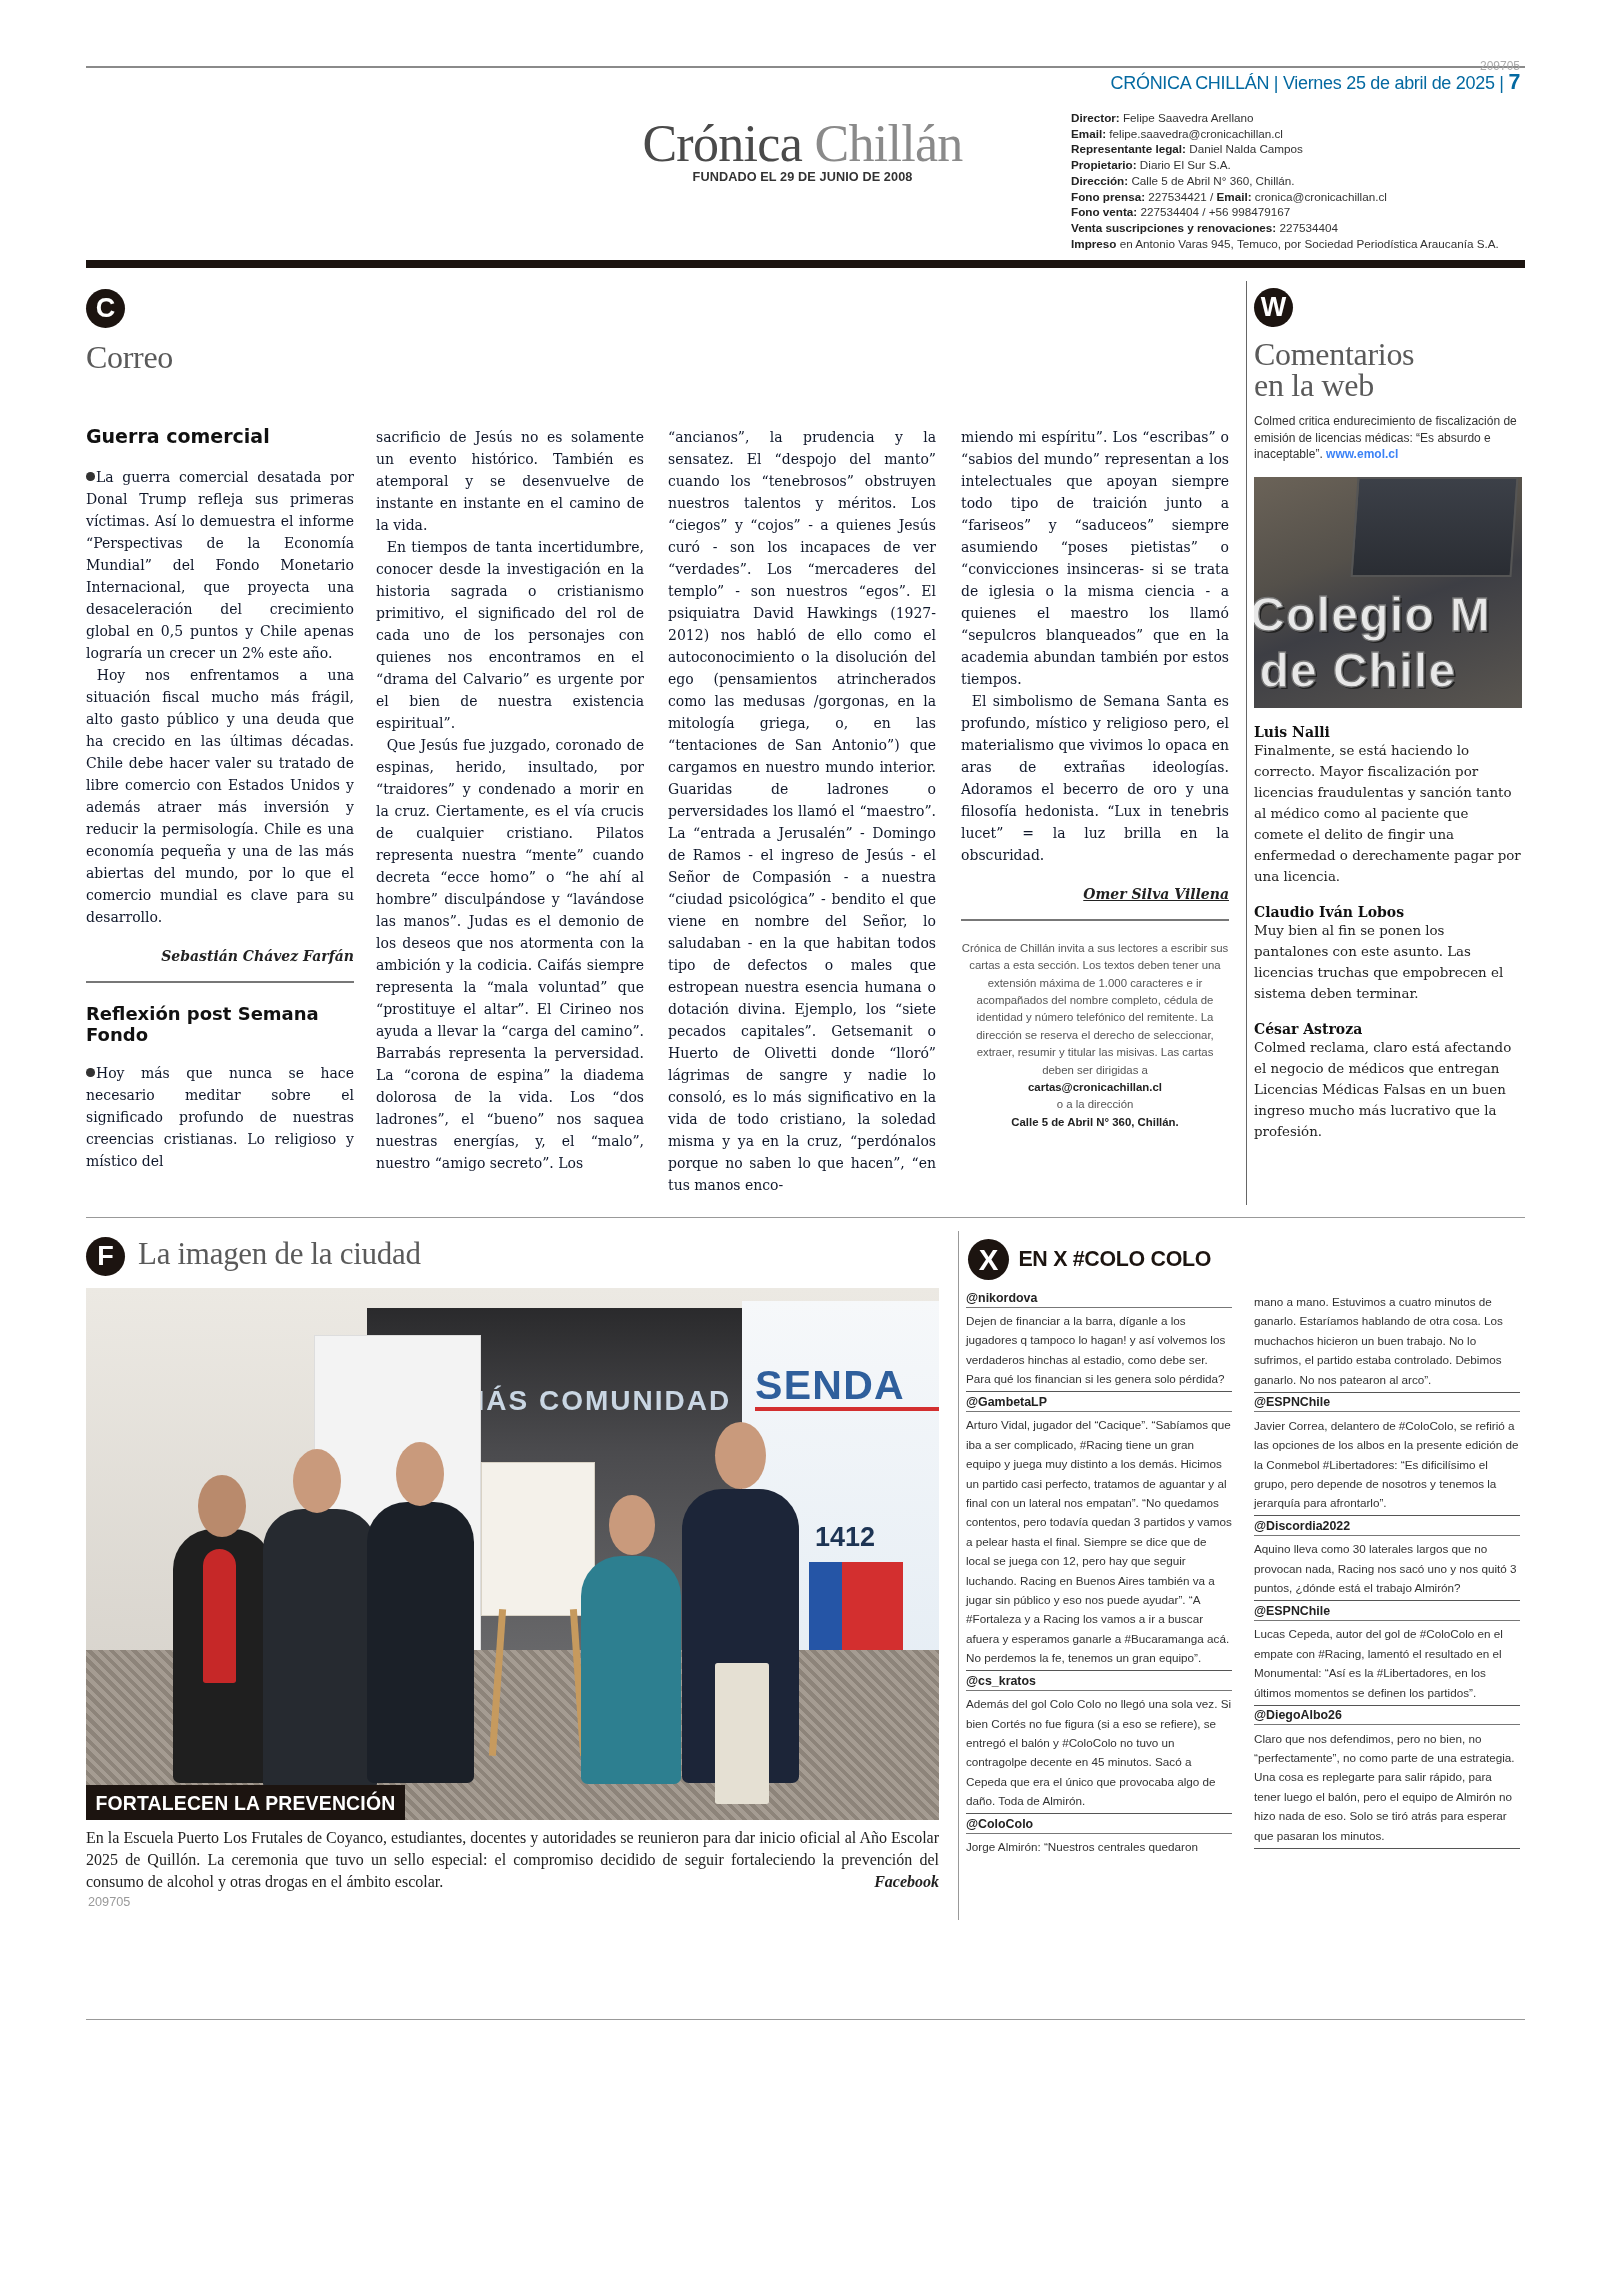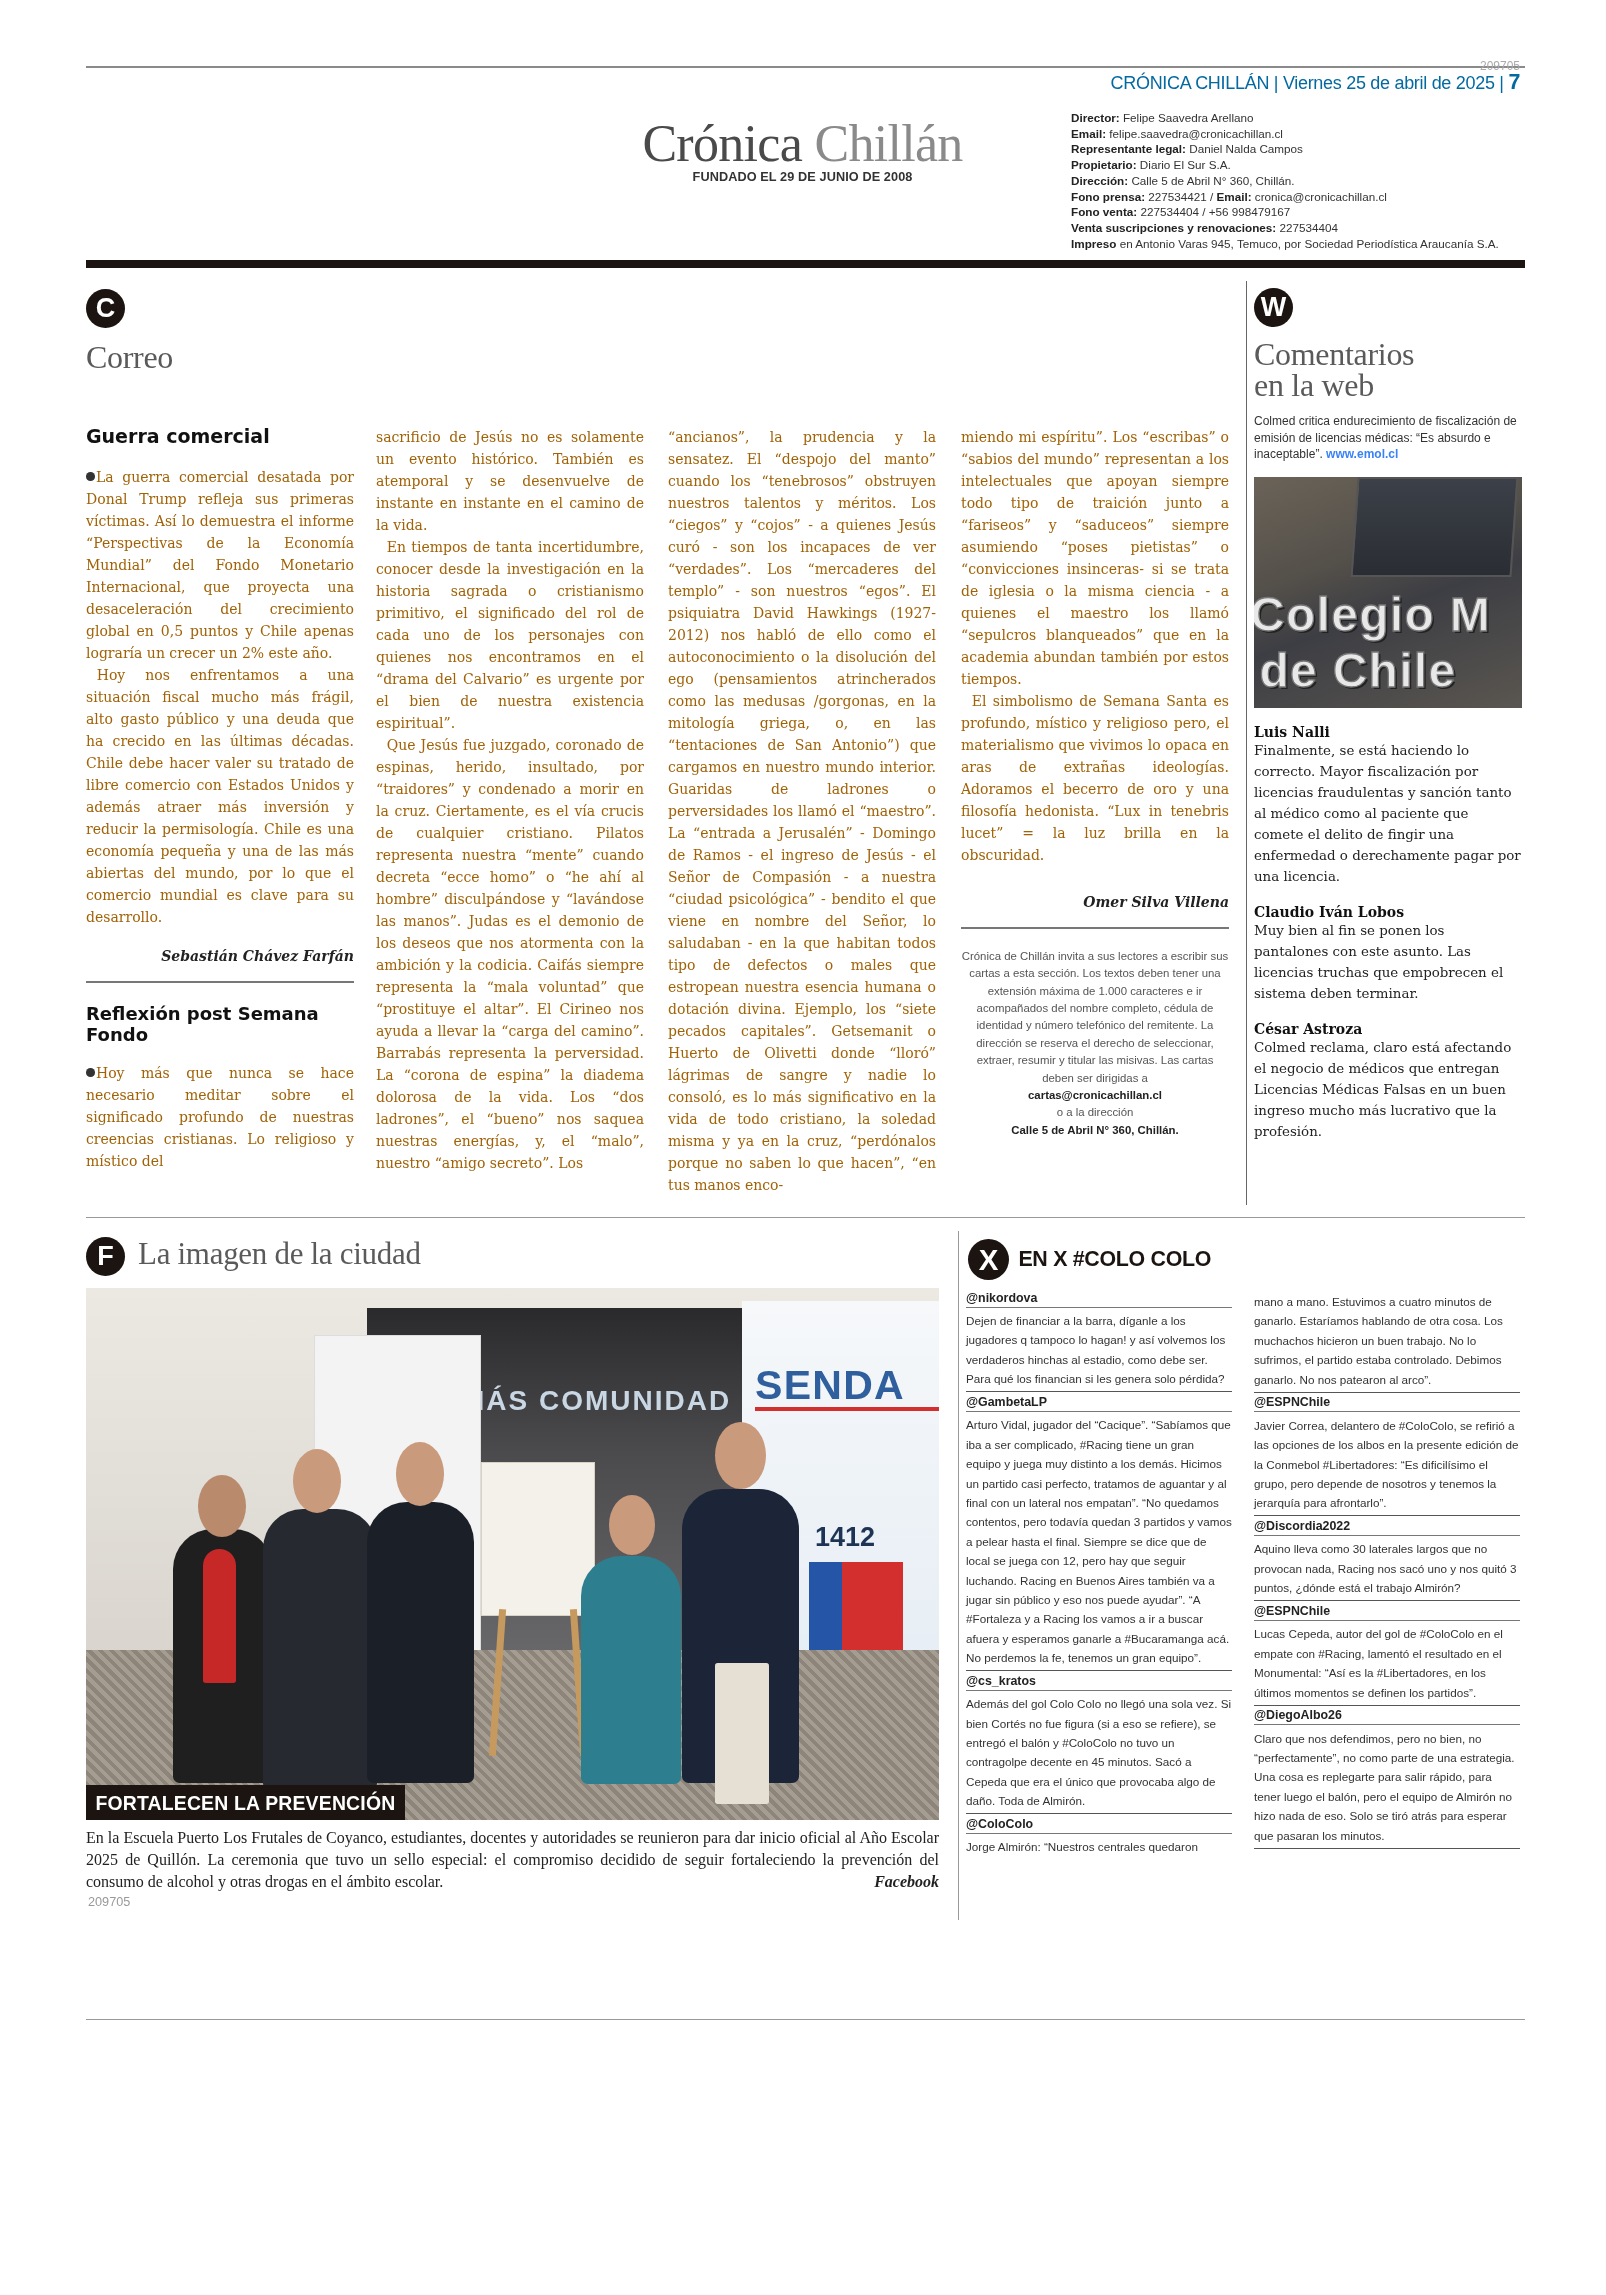--- a/index.html
+++ b/index.html
@@ -19,21 +19,21 @@
   .masthead .sub { font-family: "Liberation Sans", sans-serif; font-weight: 700; font-size: 12.7px; color: #333; margin-top: -2.7px; letter-spacing: 0.1px; }
 
   .imprint { left: 1071px; top: 110px; width: 455px; font-family: "Liberation Sans", sans-serif; font-size: 11.7px; line-height: 15.7px; color: #333; }
   .imprint b { font-weight: 700; color: #222; }
 
   .rule-thick { left: 86px; top: 260px; width: 1439px; height: 8px; background: #1c1410; }
 
   .badge { width: 39px; height: 39px; border-radius: 50%; background: #1c1410; color: #fff; font-family: "Liberation Sans", sans-serif; font-weight: 700; font-size: 27px; display: flex; align-items: center; justify-content: center; }
   .sec-title { font-family: "Liberation Serif", serif; font-size: 32px; color: #5a5a5a; letter-spacing: -0.3px; line-height: 32px; }
 
-  .col-text { font-family: "DejaVu Serif", serif; font-size: 14px; line-height: 22px; text-align: justify; color: #a16207; hyphens: manual; }
+  .col-text { font-family: "DejaVu Serif", serif; font-size: 14px; line-height: 22px; text-align: justify; color: #0f172a; hyphens: manual; }
   .col-text p { text-indent: 10.7px; }
   .col-text p.first { text-indent: 0; }
   .bullet { display: inline-block; width: 8.7px; height: 8.7px; border-radius: 50%; background: #333; margin-right: 1.3px; vertical-align: 1.3px; }
   .head-sans { font-family: "DejaVu Sans", sans-serif; font-weight: 700; font-size: 18px; color: #111; line-height: 21px; }
   .signature { font-family: "DejaVu Serif", serif; font-style: italic; font-weight: 700; font-size: 14px; text-align: right; color: #222; }
   .hr { height: 1.3px; background: #777; }
 
   .notice { font-family: "Liberation Sans", sans-serif; font-size: 11.4px; line-height: 17.4px; color: #555; }
   .notice b { color: #222; font-weight: 700; }
 
@@ -135,21 +135,21 @@
 
 <div class="abs col-text" style="left:668px; top:426px; width:268px;">
   <p class="first">“ancianos”, la prudencia y la sensatez. El “despojo del manto” cuando los “tenebrosos” obstruyen nuestros talentos y méritos. Los “ciegos” y “cojos” - a quienes Jesús curó - son los incapaces de ver “verdades”. Los “mercaderes del templo” - son nuestros “egos”. El psiquiatra David Hawkings (1927-2012) nos habló de ello como el autoconocimiento o la disolución del ego (pensamientos atrincherados como las medusas /gorgonas, en la mitología griega, o, en las “tentaciones de San Antonio”) que cargamos en nuestro mundo interior. Guaridas de ladrones o perversidades los llamó el “maestro”. La “entrada a Jerusalén” - Domingo de Ramos - el ingreso de Jesús - el Señor de Compasión - a nuestra “ciudad psicológica” - bendito el que viene en nombre del Señor, lo saludaban - en la que habitan todos tipo de defectos o males que estropean nuestra esencia humana o dotación divina. Ejemplo, los “siete pecados capitales”. Getsemanit o Huerto de Olivetti donde “lloró” lágrimas de sangre y nadie lo consoló, es lo más significativo en la vida de todo cristiano, la soledad misma y ya en la cruz, “perdónalos porque no saben lo que hacen”, “en tus manos enco-</p>
 </div>
 
 <div class="abs" style="left:961px; top:426px; width:268px;">
   <div class="col-text">
     <p class="first">miendo mi espíritu”. Los “escribas” o “sabios del mundo” representan a los intelectuales que apoyan siempre todo tipo de traición junto a “fariseos” y “saduceos” siempre asumiendo “poses pietistas” o “convicciones insinceras- si se trata de iglesia o la misma ciencia - a quienes el maestro los llamó “sepulcros blanqueados” que en la academia abundan también por estos tiempos.</p>
     <p>El simbolismo de Semana Santa es profundo, místico y religioso pero, el materialismo que vivimos lo opaca en aras de extrañas ideologías. Adoramos el becerro de oro y una filosofía hedonista. “Lux in tenebris lucet” = la luz brilla en la obscuridad.</p>
   </div>
-  <div class="signature" style="margin-top:28px;">Omer Silva Villena</div>
+  <div class="signature" style="margin-top:20px;text-decoration:underline;">Omer Silva Villena</div>
   <div class="hr" style="margin-top:17.4px;"></div>
   <div class="notice" style="margin-top:19px;text-align:center;">
     <span>Crónica de Chillán invita a sus lectores a escribir sus cartas a esta sección. Los textos deben tener una extensión máxima de 1.000 caracteres e ir acompañados del nombre completo, cédula de identidad y número telefónico del remitente. La dirección se reserva el derecho de seleccionar, extraer, resumir y titular las misivas. Las cartas deben ser dirigidas a</span><br>
     <b>cartas@cronicachillan.cl</b><br>
     <span>o a la dirección</span><br>
     <b>Calle 5 de Abril N° 360, Chillán.</b>
   </div>
 </div>
 
 <div class="abs vrule" style="left:1246px; top:281px; height:924px;"></div>

